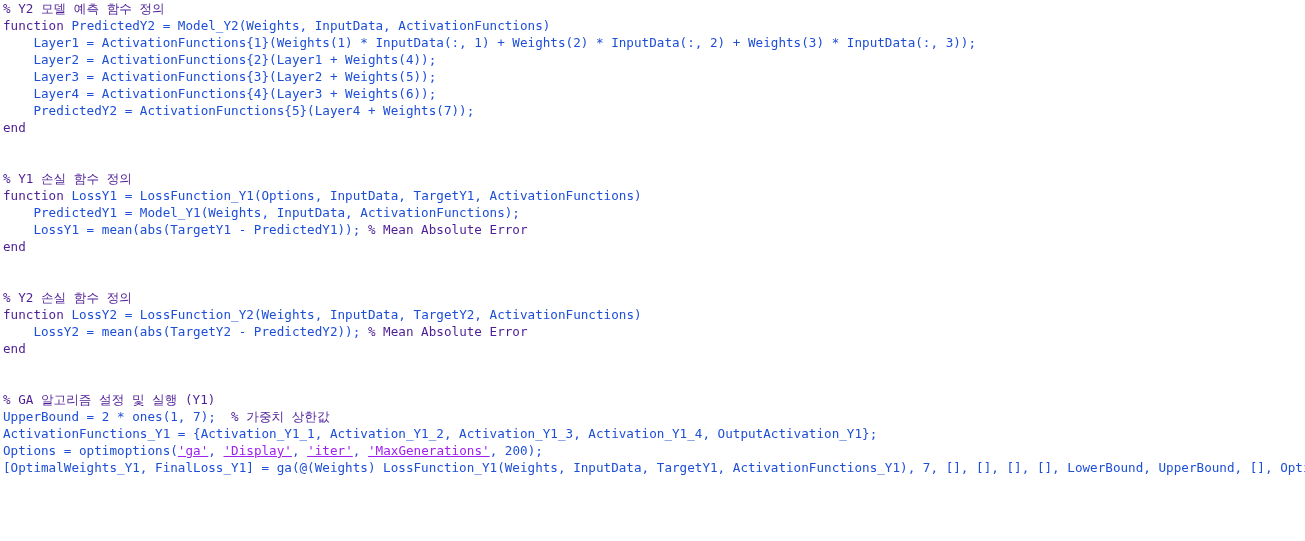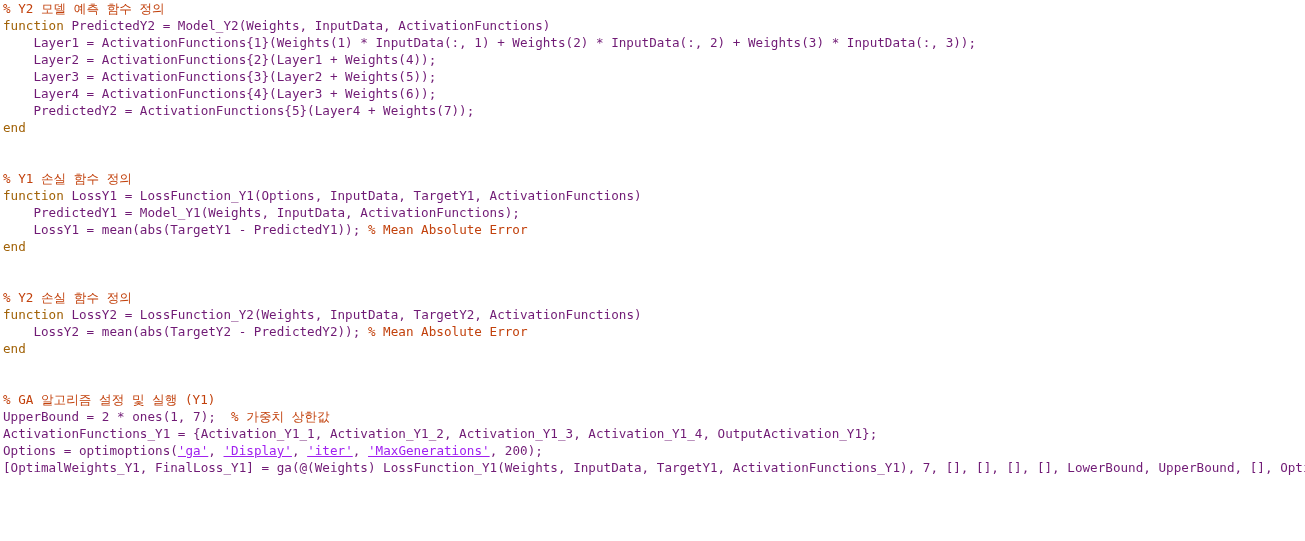--- a/index.html
+++ b/index.html
@@ -28,24 +28,24 @@
     letter-spacing: 0.02px;
     white-space: pre;
     color: #000000;
     padding-left: 3px;
     box-sizing: border-box;
   }
   .code-line.blank {
     color: transparent;
   }
   .tok { white-space: pre; }
-  .tok-comment  { color: #c2410c; }
-  .tok-keyword  { color: #a16207; }
+  .tok-comment  { color: #4c1d95; }
+  .tok-keyword  { color: #4c1d95; }
   .tok-string   { color: #A020F0; text-decoration: underline; }
-  .tok-plain    { color: #701a75; }
+  .tok-plain    { color: #1d4ed8; }
 </style>
 </head>
 <body>
 
 <div id="editor">
   <div id="code-body">
       <div class="code-line"><span class="tok tok-comment">% Y2 모델 예측 함수 정의</span></div>
       <div class="code-line"><span class="tok tok-keyword">function</span><span class="tok tok-plain"> PredictedY2 = Model_Y2(Weights, InputData, ActivationFunctions)</span></div>
       <div class="code-line"><span class="tok tok-plain">    Layer1 = ActivationFunctions{1}(Weights(1) * InputData(:, 1) + Weights(2) * InputData(:, 2) + Weights(3) * InputData(:, 3));</span></div>
       <div class="code-line"><span class="tok tok-plain">    Layer2 = ActivationFunctions{2}(Layer1 + Weights(4));</span></div>

